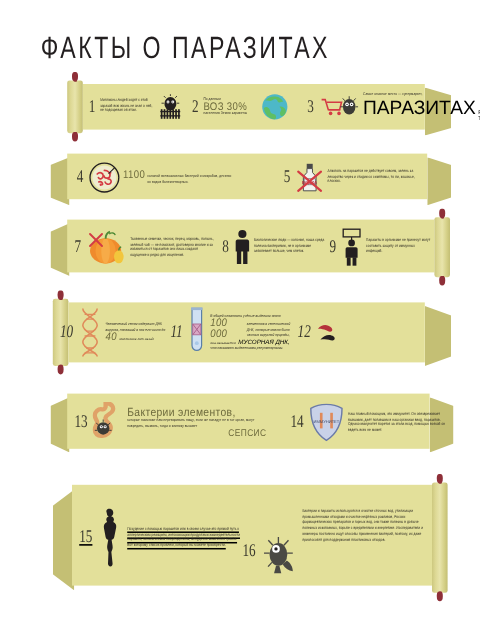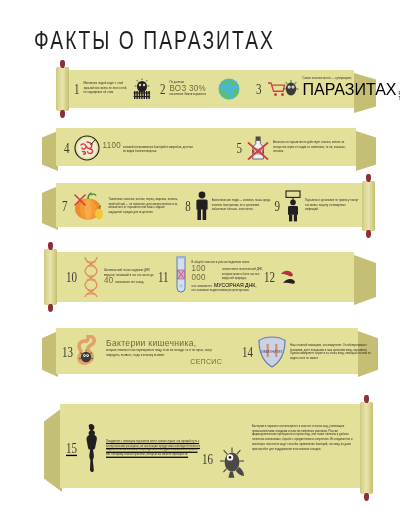--- a/index.html
+++ b/index.html
@@ -305,21 +305,21 @@
   <div class="banner" style="left:44px;top:249px;width:334px;height:56px;">
     <div class="roll" style="left:0px;top:0px;height:56px;">
       <div class="rod-line" style="top:-6px;height:7px;"></div>
       <div class="rod-line" style="bottom:-6px;height:7px;"></div>
       <div class="rod-tip top"></div>
       <div class="rod-tip bot"></div>
     </div>
     <div class="sheet" style="left:13px;top:3px;width:297px;height:50px;"></div>
     <div class="tail right tail-dark" style="left:310px;top:6px;width:22px;height:50px;"></div>
 
-    <div class="facts" style="left:22px;width:292px;">
+    <div class="facts" style="left:6px;width:292px;font-style:italic;">
       <div class="fact" style="width:92px;">
         <div class="num">10</div>
         <div class="ic">
           <svg width="20" height="42" viewBox="0 0 20 42">
             <g stroke="#e08a5a" stroke-width="1.3" fill="none">
               <path d="M4 1c0 6 12 8 12 14S4 23 4 29s12 8 12 12"></path>
               <path d="M16 1c0 6-12 8-12 14s12 8 12 14-12 8-12 12"></path>
             </g>
             <g stroke="#e08a5a" stroke-width="1.1">
               <line x1="5.5" y1="6" x2="14.5" y2="6"></line>
@@ -399,21 +399,21 @@
             <g stroke="#3c3b36" stroke-width="0.8">
               <line x1="9" y1="16.6" x2="9" y2="14.6"></line>
                 <line x1="5" y1="19" x2="3.2" y2="17.6"></line>
               <line x1="13" y1="19" x2="14.8" y2="17.6"></line>
                 <line x1="4" y1="23.6" x2="2" y2="23.6"></line>
               <line x1="14" y1="23.6" x2="16" y2="23.6"></line>
             </g>
           </svg>
         </div>
         <div class="stack" style="width:118px;">
-          <div class="bigline" style="font-size:8.6px;">Бактерии кишечника,</div>
+          <div class="bigline" style="font-size:8.6px;">Бактерии элементов,</div>
           <div class="sm" style="font-family:'Liberation Sans Narrow','Liberation Sans',sans-serif;margin-top:1px;transform:scaleY(1.22);transform-origin:left center;">которые помогают нам переваривать пищу, если же попадут не в тот орган, могут повредить, вызвать, тогда и клинику вызовет</div>
           <div class="bigline" style="font-size:7px;margin-top:1px;align-self:flex-end;">СЕПСИС</div>
         </div>
       </div>
 
       <div class="fact" style="width:132px;margin-left:20px;">
         <div class="num">14</div>
         <div class="ic">
           <svg width="30" height="32" viewBox="0 0 30 32">
             <path d="M15 1c5 0 10 1.6 13 3.4 0 11-4 21-13 26.6C6 25.4 2 15.4 2 4.4 5 2.6 10 1 15 1z" fill="#c9d2e8" stroke="#6b7ba8" stroke-width="1.2"></path>

